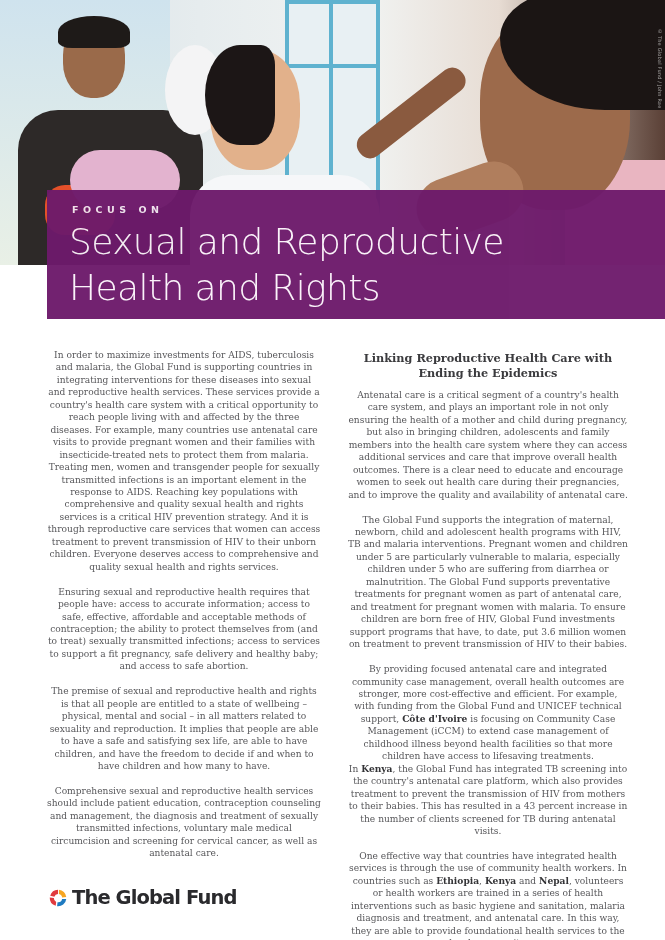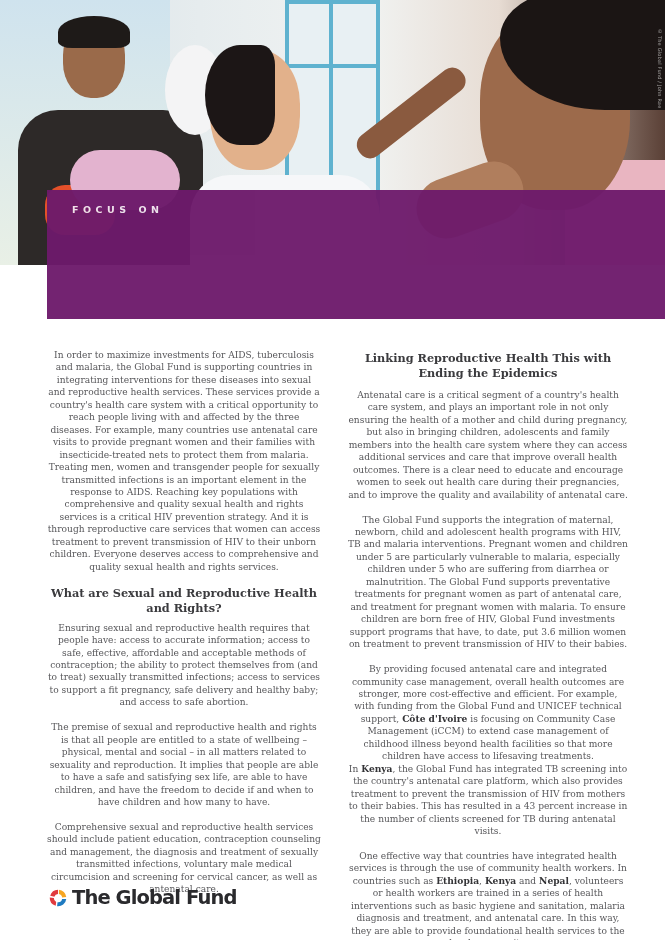--- a/index.html
+++ b/index.html
@@ -97,32 +97,35 @@
     <div class="shirt"></div>
     <div class="face"></div>
     <div class="hair"></div>
   </div>
   <div class="hand"></div>
   <div class="photo-credit">© The Global Fund / John Rae</div>
 </div>
 
 <div class="banner">
   <div class="focus-on">FOCUS ON</div>
+  <h1 class="title">
+    <span>Sexual and Reproductive</span><br>
+    <span>Health and Rights</span>
+  </h1>
 </div>
 
 <div class="col col-left">
   <p>In order to maximize investments for AIDS, tuberculosis and malaria, the Global Fund is supporting countries in integrating interventions for these diseases into sexual and reproductive health services. These services provide a country's health care system with a critical opportunity to reach people living with and affected by the three diseases. For example, many countries use antenatal care visits to provide pregnant women and their families with insecticide-treated nets to protect them from malaria. Treating men, women and transgender people for sexually transmitted infections is an important element in the response to AIDS. Reaching key populations with comprehensive and quality sexual health and rights services is a critical HIV prevention strategy. And it is through reproductive care services that women can access treatment to prevent transmission of HIV to their unborn children. Everyone deserves access to comprehensive and quality sexual health and rights services.</p>
-  <h2>What are Sexual and Reproductive Health and Rights?</h2>
   <p>Ensuring sexual and reproductive health requires that people have: access to accurate information; access to safe, effective, affordable and acceptable methods of contraception; the ability to protect themselves from (and to treat) sexually transmitted infections; access to services to support a fit pregnancy, safe delivery and healthy baby; and access to safe abortion.</p>
   <p>The premise of sexual and reproductive health and rights is that all people are entitled to a state of wellbeing – physical, mental and social – in all matters related to sexuality and reproduction. It implies that people are able to have a safe and satisfying sex life, are able to have children, and have the freedom to decide if and when to have children and how many to have.</p>
   <p>Comprehensive sexual and reproductive health services should include patient education, contraception counseling and management, the diagnosis and treatment of sexually transmitted infections, voluntary male medical circumcision and screening for cervical cancer, as well as antenatal care.</p>
 </div>
 
 <div class="col col-right">
-  <h2>Linking Reproductive Health This with Ending the Epidemics</h2>
+  <h2>Linking Reproductive Health Care with Ending the Epidemics</h2>
   <p>Antenatal care is a critical segment of a country's health care system, and plays an important role in not only ensuring the health of a mother and child during pregnancy, but also in bringing children, adolescents and family members into the health care system where they can access additional services and care that improve overall health outcomes. There is a clear need to educate and encourage women to seek out health care during their pregnancies, and to improve the quality and availability of antenatal care.</p>
   <p>The Global Fund supports the integration of maternal, newborn, child and adolescent health programs with HIV, TB and malaria interventions. Pregnant women and children under 5 are particularly vulnerable to malaria, especially children under 5 who are suffering from diarrhea or malnutrition. The Global Fund supports preventative treatments for pregnant women as part of antenatal care, and treatment for pregnant women with malaria. To ensure children are born free of HIV, Global Fund investments support programs that have, to date, put 3.6 million women on treatment to prevent transmission of HIV to their babies.</p>
   <p><span>By providing focused antenatal care and integrated community case management, overall health outcomes are stronger, more cost-effective and efficient. For example, with funding from the Global Fund and UNICEF technical support, </span><b>Côte d'Ivoire</b><span> is focusing on Community Case Management (iCCM) to extend case management of childhood illness beyond health facilities so that more children have access to lifesaving treatments.</span><br><span>In </span><b>Kenya</b><span>, the Global Fund has integrated TB screening into the country's antenatal care platform, which also provides treatment to prevent the transmission of HIV from mothers to their babies. This has resulted in a 43 percent increase in the number of clients screened for TB during antenatal visits.</span></p>
   <p><span>One effective way that countries have integrated health services is through the use of community health workers. In countries such as </span><b>Ethiopia</b><span>, </span><b>Kenya</b><span> and </span><b>Nepal</b><span>, volunteers or health workers are trained in a series of health interventions such as basic hygiene and sanitation, malaria diagnosis and treatment, and antenatal care. In this way, they are able to provide foundational health services to the local community.</span></p>
 </div>
 
 <div class="logo">
   <svg class="logo-mark" viewBox="0 0 24 24">
     <path d="M12 3 A9 9 0 0 0 3.5 9.5 L8 10.5 A4.5 4.5 0 0 1 12 7.5 Z" fill="#e03a3e"></path>
     <path d="M13 3 A9 9 0 0 1 21 11 L16.5 11.5 A4.5 4.5 0 0 0 13 7.5 Z" fill="#f6a623"></path>

